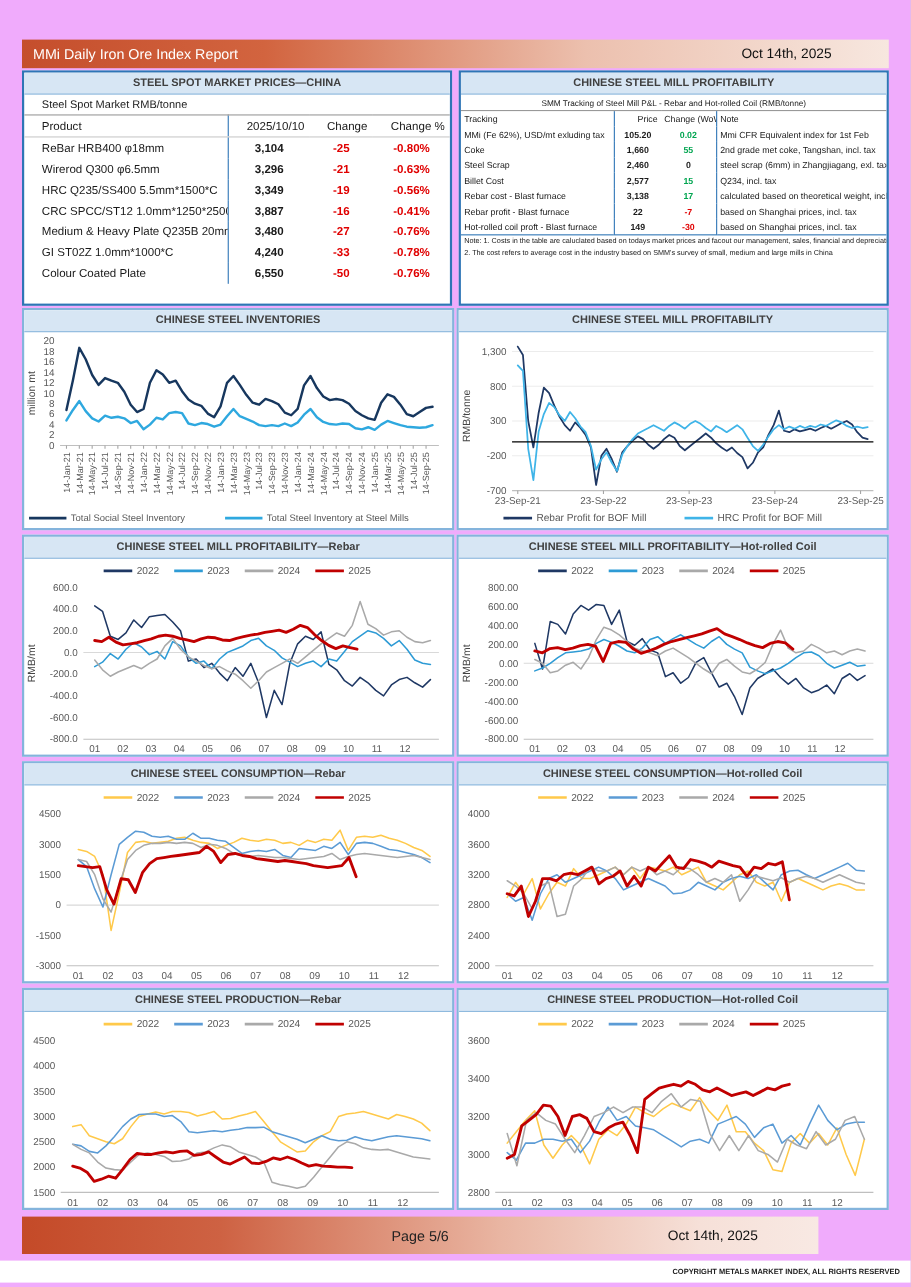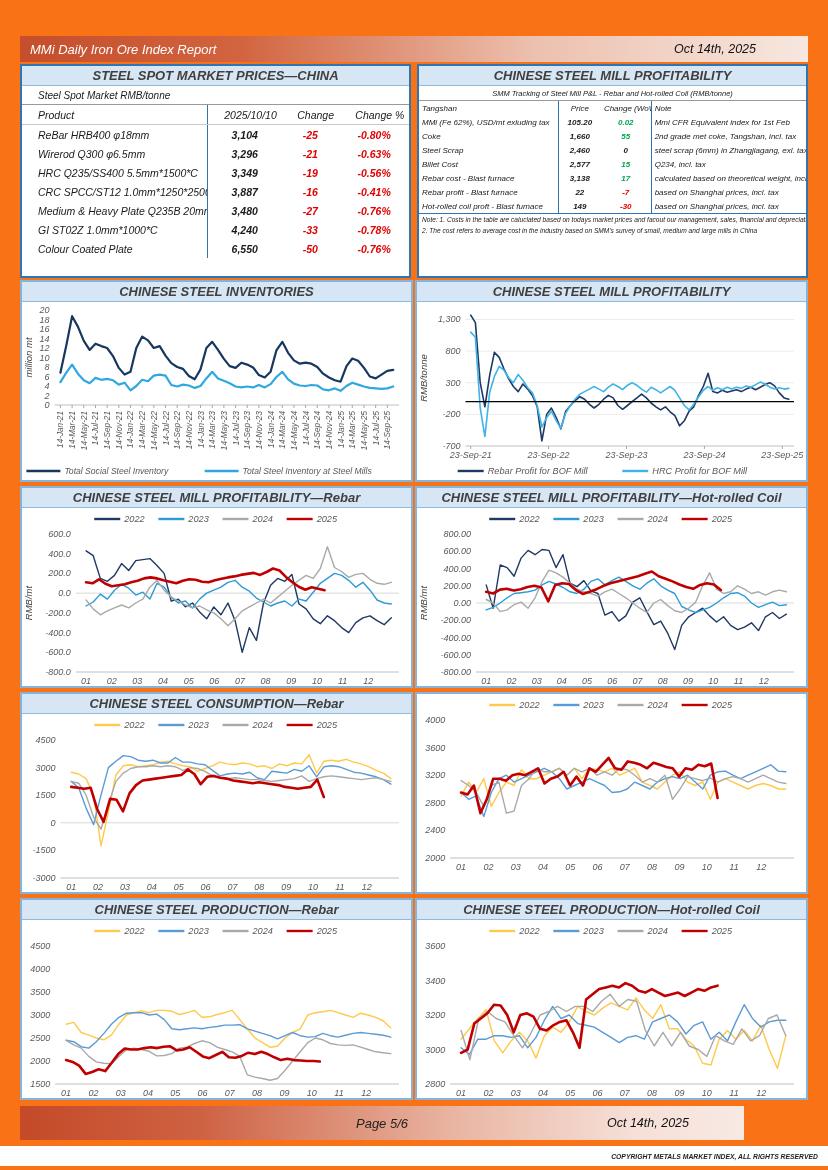--- a/index.html
+++ b/index.html
@@ -1,25 +1,25 @@
 <!DOCTYPE html>
 <html><head>
 <meta charset="utf-8">
 <style>
   html,body{margin:0;padding:0;background:#d2d2d2;}
-  .page{position:relative;width:828px;height:1170px;background:#f97316;overflow:hidden;
-        font-family:"Liberation Sans",sans-serif;color:#1a1a1a;font-style:italic;}
+  .page{position:relative;width:828px;height:1170px;background:#f0abfc;overflow:hidden;
+        font-family:"Liberation Sans",sans-serif;color:#1a1a1a;}
   .header{position:absolute;left:20px;top:36px;width:788px;height:26px;box-sizing:border-box;
           background:linear-gradient(90deg,#c54e2c,#d2643f 28%,#ecc0ae 65%,#f7e7df);
           display:flex;align-items:center;padding:0 10px;}
   .header .htitle{color:#fff;font-size:13px;}
   .header .hdate{margin-left:auto;padding-right:42px;font-size:12.5px;color:#111;}
   .tables-row{position:absolute;left:20px;top:64px;width:788px;height:214px;display:flex;gap:6px;}
   .tblwrap{flex:1;background:#fff;border:2px solid #2e75b6;box-sizing:border-box;overflow:hidden;}
-  .t-title{height:19px;line-height:19px;text-align:center;font-weight:bold;font-size:13px;color:#404040;
+  .t-title{height:19px;line-height:19px;text-align:center;font-weight:bold;font-size:10px;color:#404040;
            background:#d7e6f4;border-bottom:1px solid #8fbade;}
   table{border-collapse:collapse;width:100%;table-layout:fixed;}
   .t1{font-size:10.5px;}
   .t1 td{padding:4px 16px 3px;overflow:hidden;white-space:nowrap;}
   .t1 tr.sub td{border-bottom:1px solid #999;font-size:10px;}
   .t1 tr.hdr td{border-bottom:1px solid #c9c9c9;}
   .t1 tr td:nth-child(2){border-left:1.5px solid #2e75b6;}
   .t1 .num{font-weight:bold;text-align:center;}
   .t1 .neg{color:#e00000;font-weight:bold;text-align:center;}
   .t2{font-size:8px;}
@@ -130,22 +130,22 @@
             <col style="width:36%">
             <col style="width:11%">
             <col style="width:13%">
             <col style="width:40%">
           </colgroup>
         <tbody>
           <tr class="sub">
             <td colspan="4">SMM Tracking of Steel Mill P&amp;L - Rebar and Hot-rolled Coil (RMB/tonne)</td>
           </tr>
           <tr>
-            <td>Tangshan</td>
-            <td style="text-align:center">Price</td>
+            <td>Tracking</td>
+            <td style="text-align:right">Price</td>
             <td style="text-align:center">Change (WoW)</td>
             <td>Note</td>
           </tr>
         </tbody>
         <tbody>
             <tr>
               <td class="">MMi (Fe 62%), USD/mt exluding tax</td>
               <td class="num">105.20</td>
               <td class="pos">0.02</td>
               <td class="">Mmi CFR Equivalent index for 1st Feb</td>
@@ -433,20 +433,21 @@
             <text x="102.22800000000001" y="14" font-size="9.2" fill="#595959" text-anchor="start" font-family="Liberation Sans, sans-serif">2022</text>
             <line x1="136.364" y1="11" x2="162.364" y2="11" stroke="#5b9bd5" stroke-width="2.4"></line>
             <text x="166.364" y="14" font-size="9.2" fill="#595959" text-anchor="start" font-family="Liberation Sans, sans-serif">2023</text>
             <line x1="200.5" y1="11" x2="226.5" y2="11" stroke="#a9a9a9" stroke-width="2.4"></line>
             <text x="230.5" y="14" font-size="9.2" fill="#595959" text-anchor="start" font-family="Liberation Sans, sans-serif">2024</text>
             <line x1="264.63599999999997" y1="11" x2="290.63599999999997" y2="11" stroke="#c00000" stroke-width="2.4"></line>
             <text x="294.63599999999997" y="14" font-size="9.2" fill="#595959" text-anchor="start" font-family="Liberation Sans, sans-serif">2025</text>
           </svg></div>
     </div>
     <div class="panel">
+      <div class="t-title">CHINESE STEEL CONSUMPTION—Hot-rolled Coil</div>
       <div class="chart-body"><svg viewBox="0 0 387 179" width="387" height="179">
             <line x1="33.2" y1="164" x2="377" y2="164" stroke="#bfbfbf" stroke-width="1"></line>
             <text x="28.200000000000003" y="167" font-size="9" fill="#595959" text-anchor="end" font-family="Liberation Sans, sans-serif">2000</text>
             <text x="28.200000000000003" y="139.4" font-size="9" fill="#595959" text-anchor="end" font-family="Liberation Sans, sans-serif">2400</text>
             <text x="28.200000000000003" y="111.8" font-size="9" fill="#595959" text-anchor="end" font-family="Liberation Sans, sans-serif">2800</text>
             <text x="28.200000000000003" y="84.2" font-size="9" fill="#595959" text-anchor="end" font-family="Liberation Sans, sans-serif">3200</text>
             <text x="28.200000000000003" y="56.6" font-size="9" fill="#595959" text-anchor="end" font-family="Liberation Sans, sans-serif">3600</text>
             <text x="28.200000000000003" y="29" font-size="9" fill="#595959" text-anchor="end" font-family="Liberation Sans, sans-serif">4000</text>
             <text x="44.11428571428572" y="176" font-size="9" fill="#595959" text-anchor="middle" font-family="Liberation Sans, sans-serif">01</text>
             <text x="71.4" y="176" font-size="9" fill="#595959" text-anchor="middle" font-family="Liberation Sans, sans-serif">02</text>

